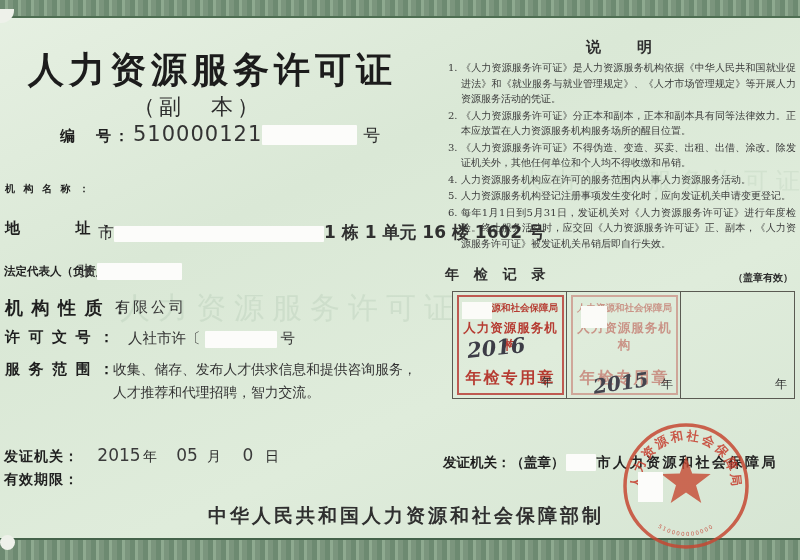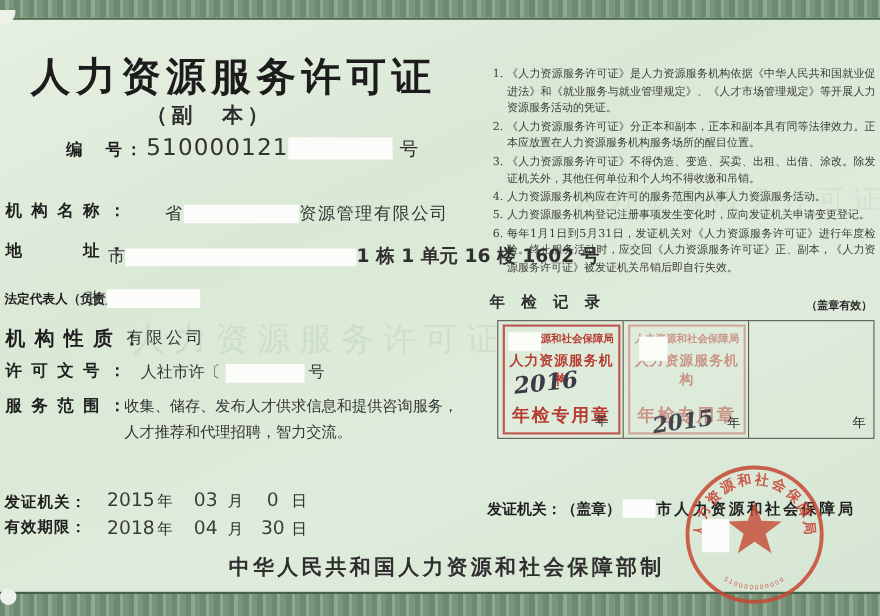--- a/index.html
+++ b/index.html
@@ -19,27 +19,27 @@
       letter-spacing:8px;z-index:0;white-space:nowrap;}
   #wm1{left:120px;top:288px;font-size:30px;}
   #wm2{left:520px;top:165px;font-size:24px;color:rgba(110,150,118,0.10);}
   
   .abs{position:absolute;white-space:nowrap;}
   .lbl{font-weight:bold;color:#1f1f1f;}
   .redact{display:inline-block;background:#fcfcfa;vertical-align:middle;border-radius:1px;}
   .unit{color:#2a2a2a;}
   
   #cert-title{left:28px;top:46px;font-size:36px;font-weight:bold;letter-spacing:5px;color:#1c1c1c;}
-  #cert-subtitle{left:133px;top:92px;font-size:19px;font-weight:bold;letter-spacing:4px;text-align:center;}
+  #cert-subtitle{left:133px;top:92px;font-size:22px;font-weight:normal;letter-spacing:4px;text-align:center;}
   #lbl-serial{left:60px;top:127px;font-size:15px;letter-spacing:3px;text-align:right;}
   #val-serial{left:133px;top:122px;font-size:21px;letter-spacing:1px;color:#333;}
   #val-serial .redact{width:95px;height:20px;}
   #val-serial .unit{font-size:17px;margin-left:6px;}
   
-  #lbl-orgname{left:5px;top:182px;font-size:15px;letter-spacing:8.5px;}
+  #lbl-orgname{left:5px;top:182px;font-size:10px;letter-spacing:8.5px;}
   #val-orgname{left:150px;top:184px;font-size:15.5px;letter-spacing:1.5px;color:#353535;}
   #val-orgname .redact{width:105px;height:17px;}
   #lbl-address{left:5px;top:219px;font-size:15px;letter-spacing:8.5px;}
   #val-address{left:98px;top:221px;font-size:16px;color:#3a3a3a;z-index:3;}
   #val-address .redact{width:210px;height:16px;}
   #val-address .suffix{font-size:17px;font-weight:600;color:#303030;}
   #lbl-legal{left:4px;top:264px;font-size:11.5px;}
   #val-legal{left:78px;top:262px;font-size:15px;color:#353535;}
   #val-legal .redact{width:85px;height:17px;margin-left:4px;}
   #lbl-orgtype{left:5px;top:296px;font-size:18px;letter-spacing:8.5px;}
@@ -113,23 +113,20 @@
 
   <div class="abs" id="cert-title">人力资源服务许可证</div>
   <div class="abs" id="cert-subtitle">（副　本）</div>
 
   <div class="abs lbl" id="lbl-serial">编　号：</div>
   <div class="abs" id="val-serial">
     <span>510000121</span><span class="redact"></span><span class="unit">号</span>
   </div>
 
   <div class="abs lbl" id="lbl-orgname">机构名称：</div>
-  <div class="abs" id="val-orgname">
-    <span>省</span><span class="redact"></span><span>资源管理有限公司</span>
-  </div>
 
   <div class="abs lbl" id="lbl-address">地　　址：</div>
   <div class="abs" id="val-address">
     <span>市</span><span class="redact"></span><span class="suffix">1 栋 1 单元 16 楼 1602 号</span>
   </div>
 
   <div class="abs lbl" id="lbl-legal">法定代表人（负责人）：</div>
   <div class="abs" id="val-legal">
     <span>张</span><span class="redact"></span>
   </div>
@@ -141,29 +138,27 @@
   <div class="abs" id="val-license">
     <span>人社市许〔</span><span class="redact"></span><span>号</span>
   </div>
 
   <div class="abs lbl" id="lbl-scope">服务范围：</div>
   <div class="abs" id="scope-line2">人才推荐和代理招聘，智力交流。</div>
   <div class="abs" id="scope-line1">收集、储存、发布人才供求信息和提供咨询服务，</div>
 
   <div class="abs lbl" id="lbl-issue">发证机关：</div>
   <div class="abs daterow" id="val-issue">
-    <span class="d-num">2015</span><span class="d-unit">年</span><span class="d-num m">03</span><span class="d-unit">月</span><span class="d-num d">0</span><span class="d-unit">日</span>
+    <span class="d-num">2015</span><span class="d-unit">年</span><span class="d-num m">05</span><span class="d-unit">月</span><span class="d-num d">0</span><span class="d-unit">日</span>
   </div>
   <div class="abs lbl" id="lbl-valid">有效期限：</div>
-  <div class="abs daterow" id="val-valid">
-    <span class="d-num">2018</span><span class="d-unit">年</span><span class="d-num m">04</span><span class="d-unit">月</span><span class="d-num d">30</span><span class="d-unit">日</span>
-  </div>
 
   <div class="abs" id="footer-line">中华人民共和国人力资源和社会保障部制</div>
 
+  <div class="abs" id="notes-heading">说　　明</div>
   <div id="notes-list">
     <div class="note-item"><span class="note-num">1.</span><span>《人力资源服务许可证》是人力资源服务机构依据《中华人民共和国就业促进法》和《就业服务与就业管理规定》、《人才市场管理规定》等开展人力资源服务活动的凭证。</span></div>
     <div class="note-item"><span class="note-num">2.</span><span>《人力资源服务许可证》分正本和副本，正本和副本具有同等法律效力。正本应放置在人力资源服务机构服务场所的醒目位置。</span></div>
     <div class="note-item"><span class="note-num">3.</span><span>《人力资源服务许可证》不得伪造、变造、买卖、出租、出借、涂改。除发证机关外，其他任何单位和个人均不得收缴和吊销。</span></div>
     <div class="note-item"><span class="note-num">4.</span><span>人力资源服务机构应在许可的服务范围内从事人力资源服务活动。</span></div>
     <div class="note-item"><span class="note-num">5.</span><span>人力资源服务机构登记注册事项发生变化时，应向发证机关申请变更登记。</span></div>
     <div class="note-item"><span class="note-num">6.</span><span>每年1月1日到5月31日，发证机关对《人力资源服务许可证》进行年度检验。终止服务活动时，应交回《人力资源服务许可证》正、副本，《人力资源服务许可证》被发证机关吊销后即自行失效。</span></div>
   </div>
 
   <div class="abs" id="insp-heading">年 检 记 录</div>

